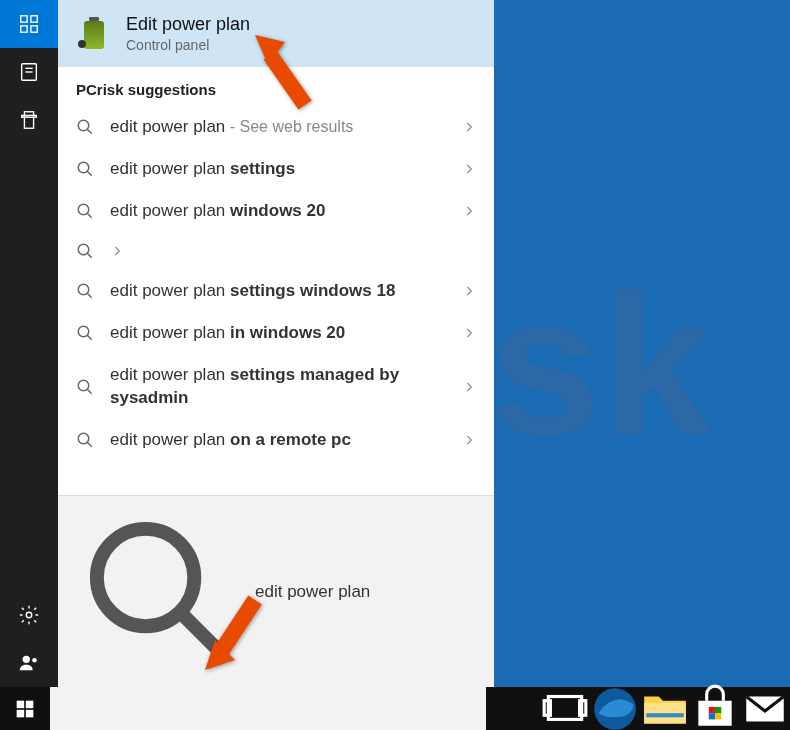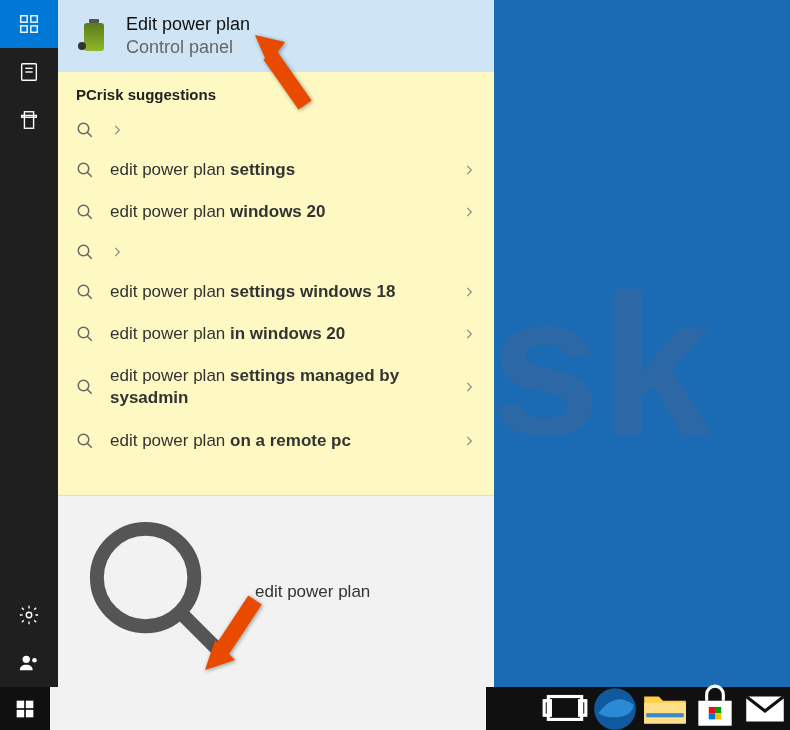--- a/index.html
+++ b/index.html
@@ -47,21 +47,21 @@
 .sidebar-item.active {
   background: #0078d7;
 }
 .sidebar-item svg { width: 22px; height: 22px; }
 .search-panel {
   position: absolute;
   left: 58px;
   top: 0;
   width: 436px;
   height: 687px;
-  background: #fef9c3;
+  background: #ffffff;
   z-index: 2;
   display: flex;
   flex-direction: column;
 }
 .best-match {
   background: #cfe5f6;
   padding: 14px 18px;
   display: flex;
   align-items: center;
   gap: 14px;
@@ -87,21 +87,21 @@
 }
 .plug {
   width: 8px; height: 8px;
   background: #333;
   border-radius: 50%;
   position: absolute;
   left: 2px; top: 24px;
 }
 .best-match-text { display: flex; flex-direction: column; }
 .best-match-title { font-size: 18px; color: #111; }
-.best-match-sub { font-size: 18px; color: #666; margin-top: 2px; }
+.best-match-sub { font-size: 14px; color: #666; margin-top: 2px; }
 .section-header {
   font-size: 15px;
   font-weight: 600;
   color: #222;
   padding: 14px 18px 8px;
 }
 .suggestion-list { flex: 1; overflow: hidden; }
 .suggestion {
   display: flex;
   align-items: center;
@@ -274,20 +274,23 @@
   </div>
 
   <div class="section-header">PCrisk suggestions</div>
 
   <div class="suggestion-list" id="suggestion-list">
       <div class="suggestion">
     <svg class="search-icon" viewBox="0 0 24 24" fill="none" stroke="#666" stroke-width="2">
       <circle cx="10" cy="10" r="7"></circle>
           <line x1="21" y1="21" x2="15" y2="15"></line>
     </svg>
+    <div class="text">
+      <span class="match">edit power plan</span><span class="complete"></span><span class="hint"> - See web results</span>
+    </div>
     <svg class="chevron" viewBox="0 0 24 24" fill="none" stroke="#888" stroke-width="2">
       <polyline points="9 5 16 12 9 19"></polyline>
     </svg>
       </div>
       <div class="suggestion">
     <svg class="search-icon" viewBox="0 0 24 24" fill="none" stroke="#666" stroke-width="2">
       <circle cx="10" cy="10" r="7"></circle>
           <line x1="21" y1="21" x2="15" y2="15"></line>
     </svg>
     <div class="text">

